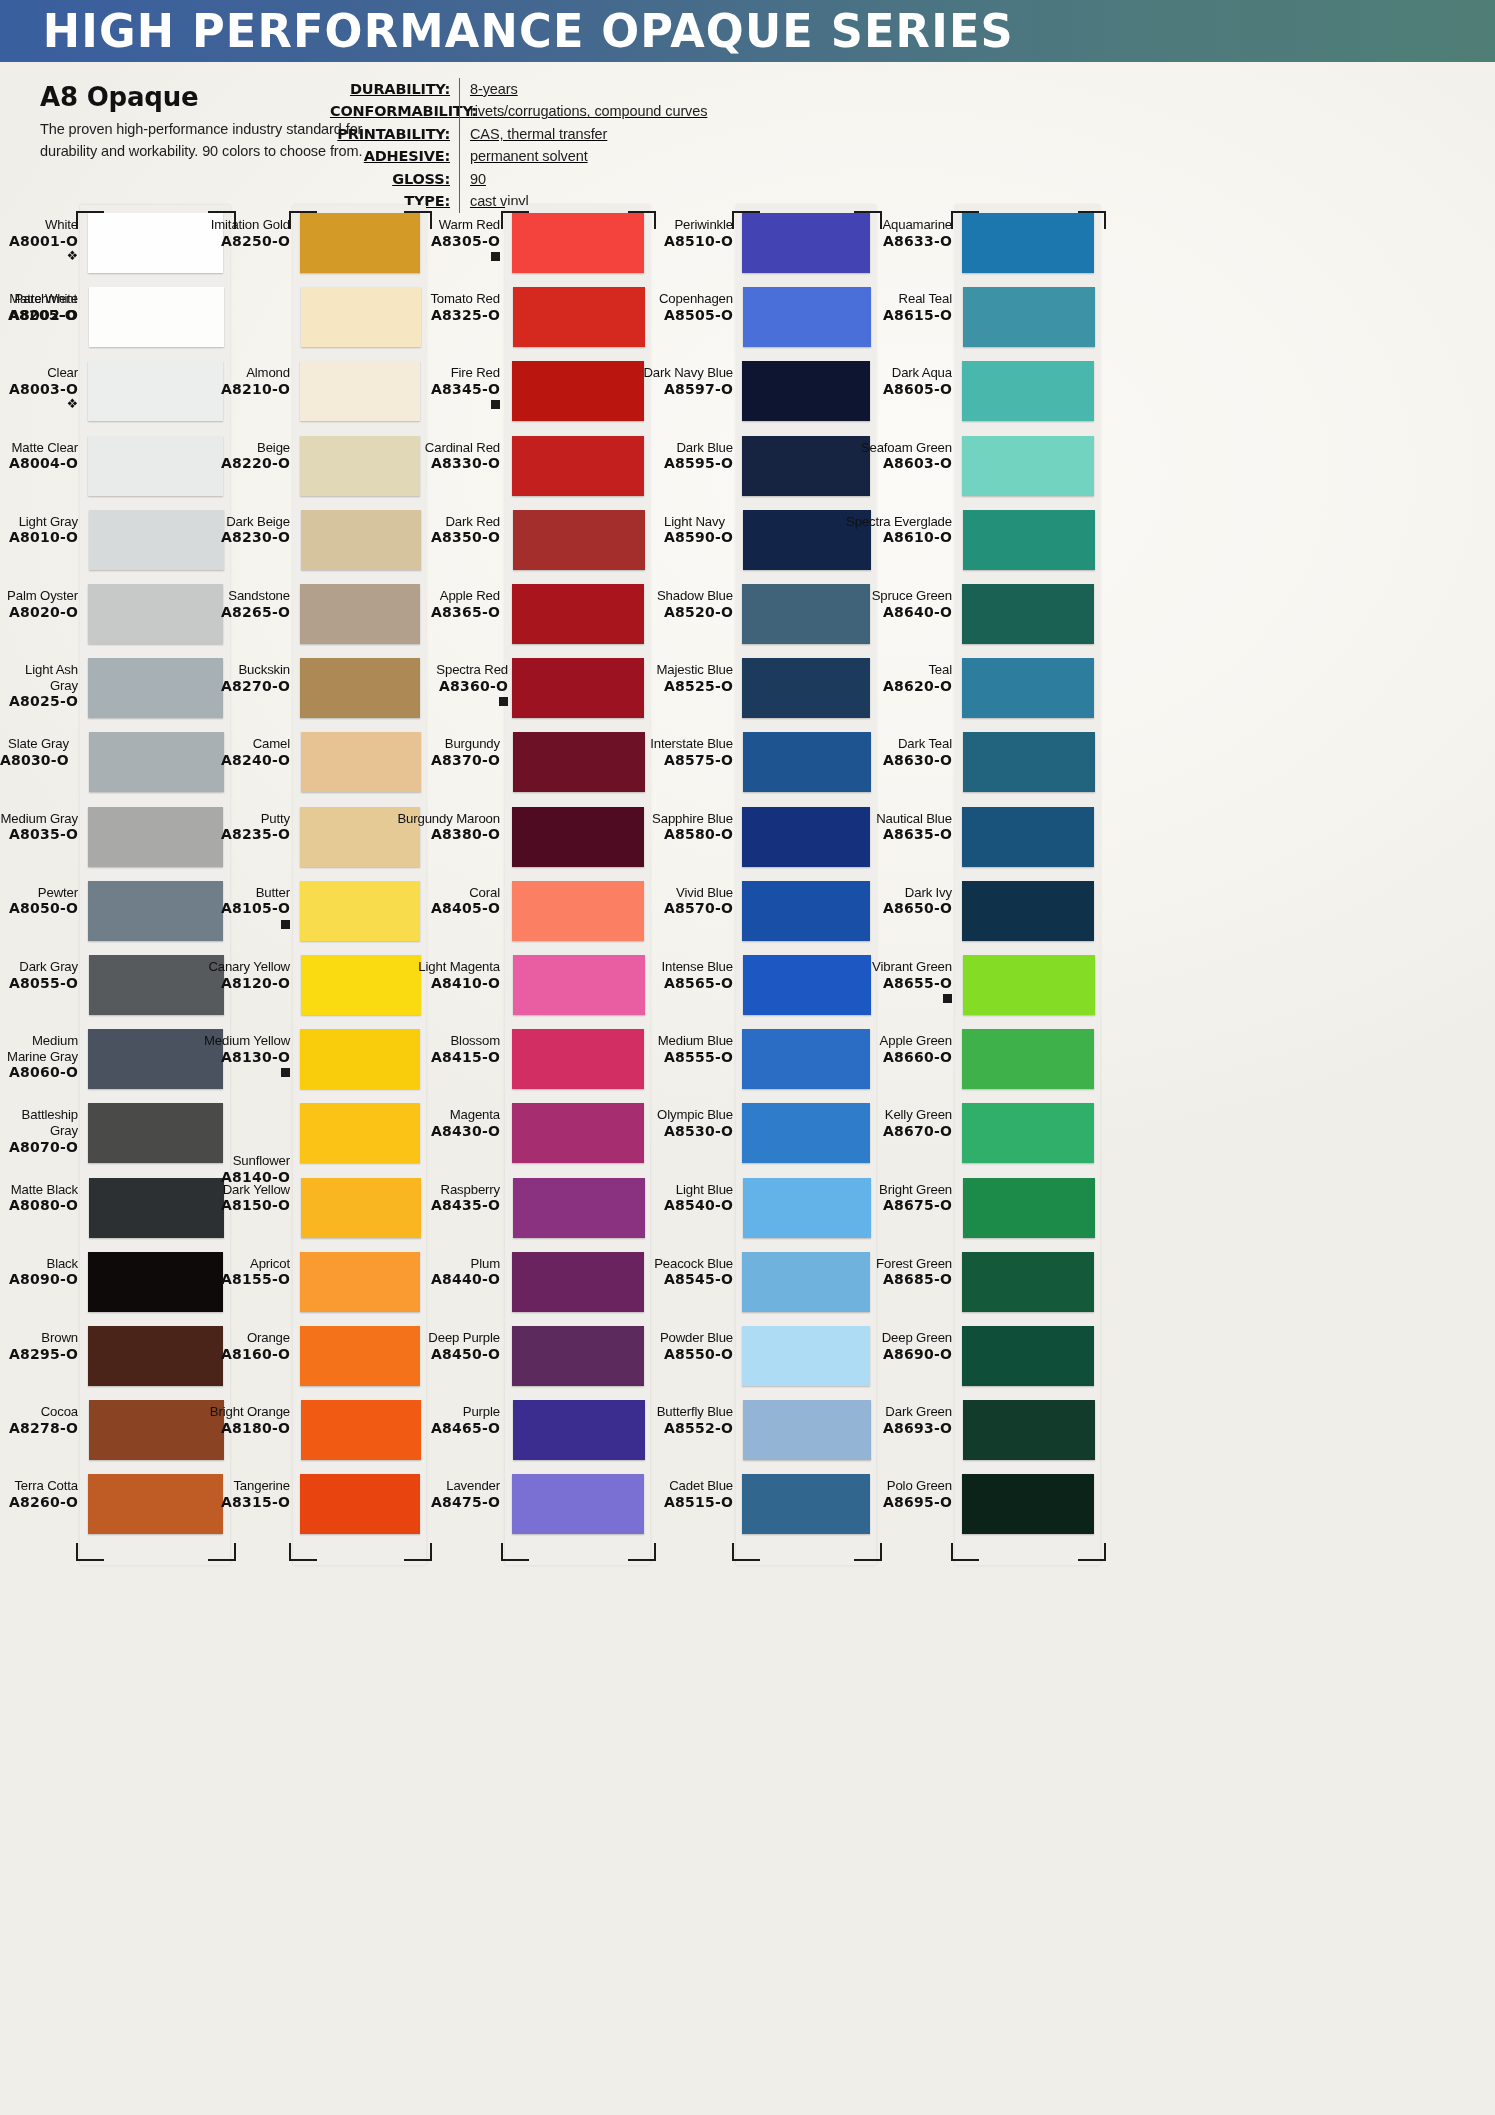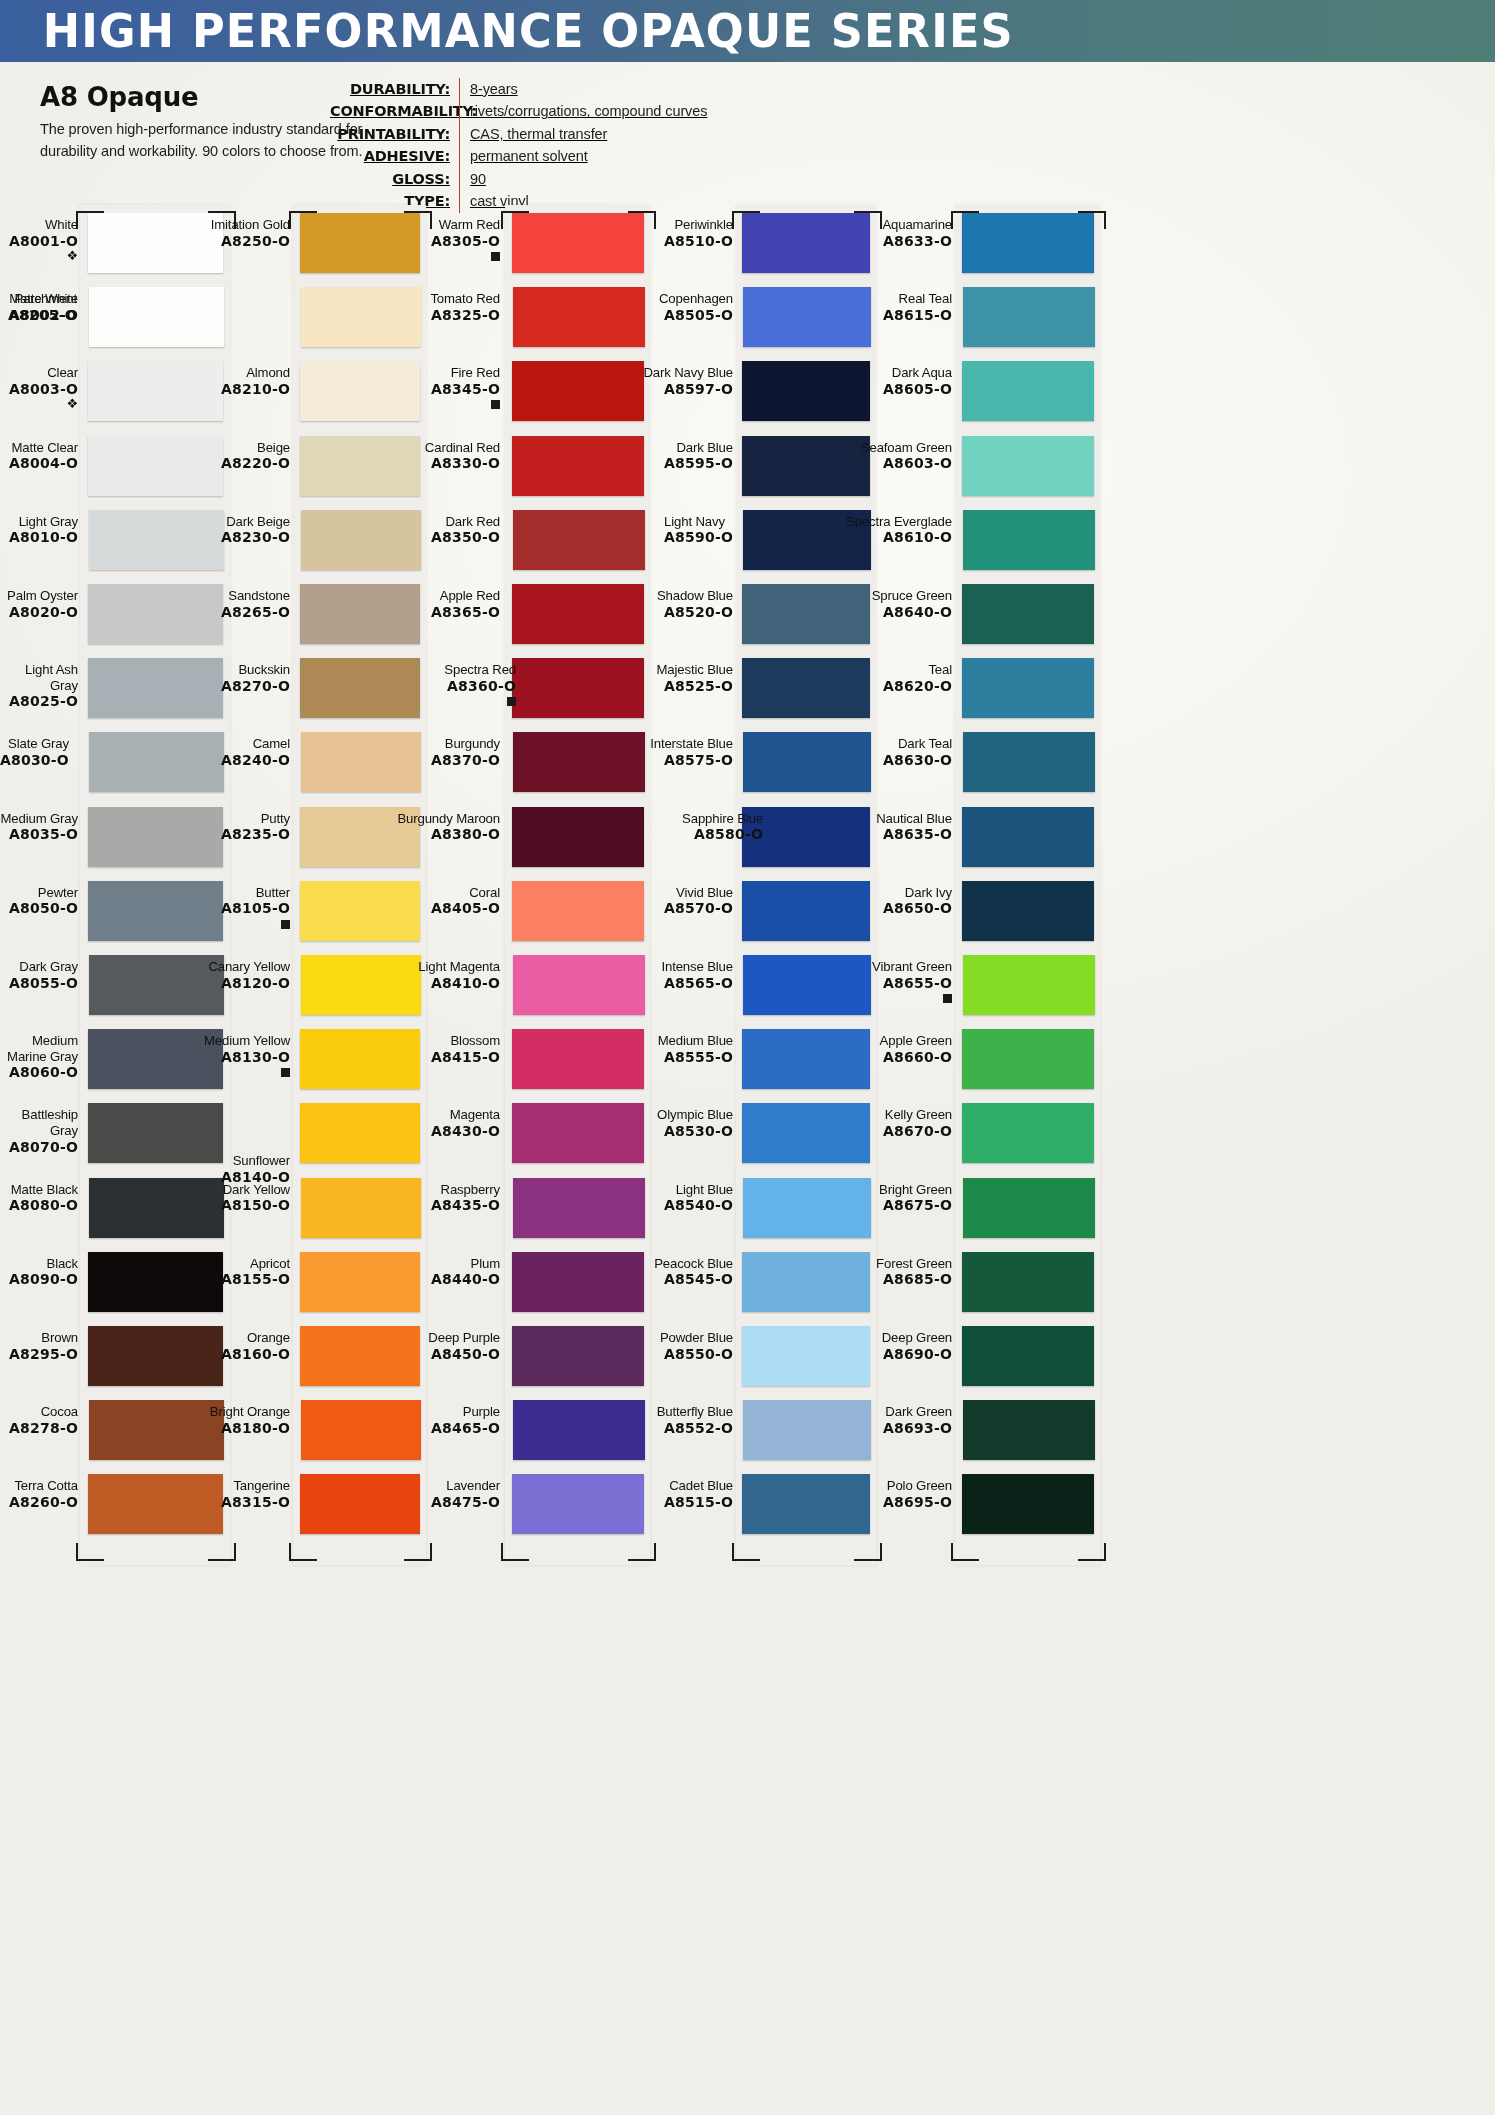--- a/index.html
+++ b/index.html
@@ -442,21 +442,21 @@
         </div>
       </div>
       <div class="sw-chip" style="left: 512px; top: 379px; width: 132px; height: 60px; background: rgb(169, 21, 29);"></div>
       <div class="swatch-row" style="left: 0px; top: 383px; width: 500px; justify-content: flex-end;">
         <div class="sw-label" style="text-align: right;">
           <div>Apple Red</div>
           <div class="code">A8365-O</div>
         </div>
       </div>
       <div class="sw-chip" style="left: 512px; top: 453.2px; width: 132px; height: 60px; background: rgb(157, 18, 32);"></div>
-      <div class="swatch-row" style="left: 16px; top: 457.2px; width: 500px; justify-content: flex-end;">
+      <div class="swatch-row" style="left: 8px; top: 457.2px; width: 500px; justify-content: flex-end;">
         <div class="sw-label" style="text-align: right;">
           <div>Spectra Red</div>
           <div class="code">A8360-O</div>
           <div><span class="mark-sq"></span></div>
         </div>
       </div>
       <div class="sw-chip" style="left: 513px; top: 527.4px; width: 132px; height: 60px; background: rgb(109, 18, 38);"></div>
       <div class="swatch-row" style="left: 0px; top: 531.4px; width: 500px; justify-content: flex-end;">
         <div class="sw-label" style="text-align: right;">
           <div>Burgundy</div>
@@ -590,21 +590,21 @@
         </div>
       </div>
       <div class="sw-chip" style="left: 743px; top: 527.4px; width: 128px; height: 60px; background: rgb(30, 85, 145);"></div>
       <div class="swatch-row" style="left: 0px; top: 531.4px; width: 733px; justify-content: flex-end;">
         <div class="sw-label" style="text-align: right;">
           <div>Interstate Blue</div>
           <div class="code">A8575-O</div>
         </div>
       </div>
       <div class="sw-chip" style="left: 742px; top: 601.6px; width: 128px; height: 60px; background: rgb(21, 49, 126);"></div>
-      <div class="swatch-row" style="left: 0px; top: 605.6px; width: 733px; justify-content: flex-end; padding-left: 30px;">
+      <div class="swatch-row" style="left: 0px; top: 605.6px; width: 733px; justify-content: flex-end;">
         <div class="sw-label" style="text-align: right;">
           <div>Sapphire Blue</div>
           <div class="code">A8580-O</div>
         </div>
       </div>
       <div class="sw-chip" style="left: 742px; top: 675.8px; width: 128px; height: 60px; background: rgb(26, 79, 168);"></div>
       <div class="swatch-row" style="left: 0px; top: 679.8px; width: 733px; justify-content: flex-end;">
         <div class="sw-label" style="text-align: right;">
           <div>Vivid Blue</div>
           <div class="code">A8570-O</div>

